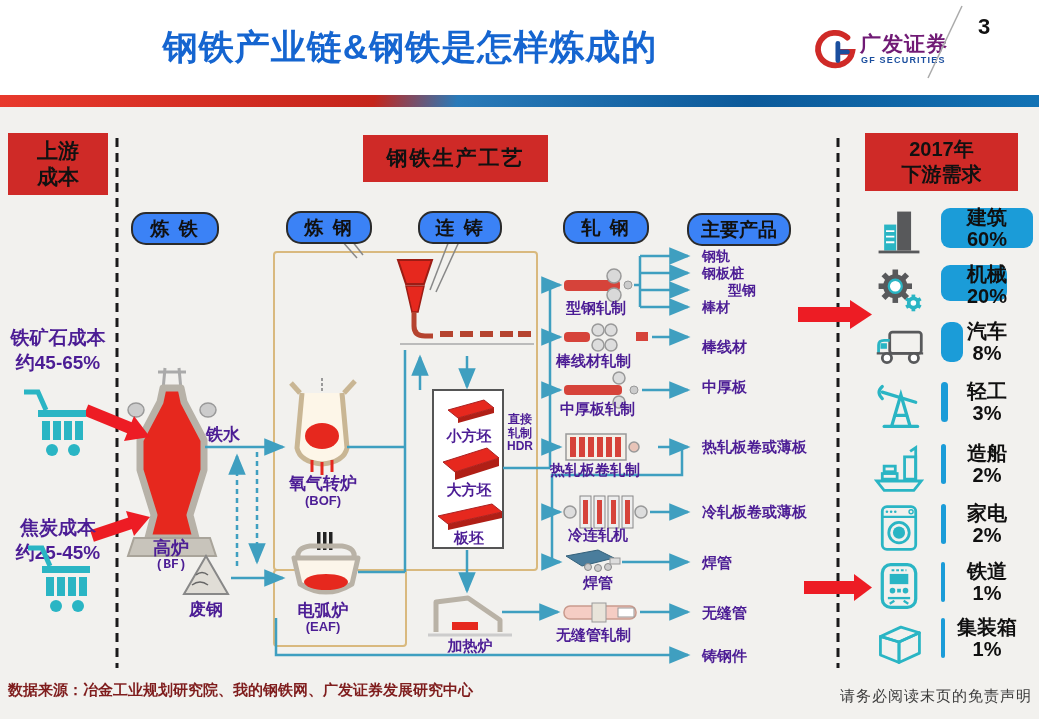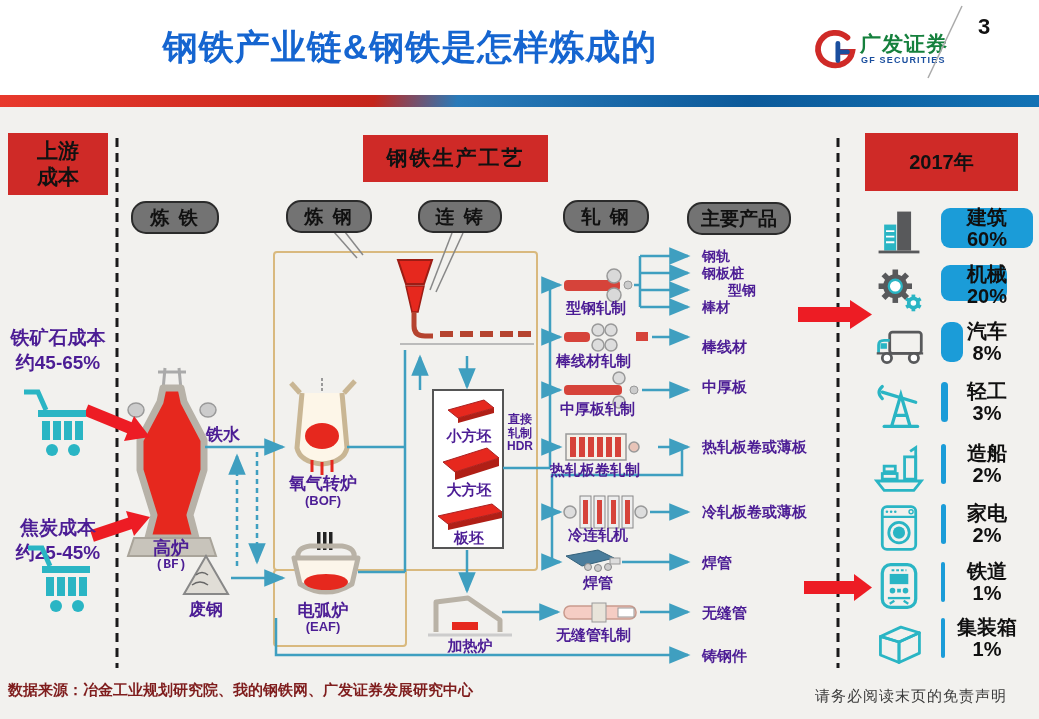--- a/index.html
+++ b/index.html
@@ -2,40 +2,40 @@
 <html><head>
 <meta charset="utf-8">
 <style>
   html,body{margin:0;padding:0;}
   body{font-family:"Liberation Sans","DejaVu Sans",sans-serif;}
   .slide{position:relative;width:1039px;height:719px;background:#f2f1ee;overflow:hidden;border-bottom:2px solid #d8d8d6;}
   .abs{position:absolute;}
   .hdr{left:0;top:0;width:1039px;height:95px;background:#ffffff;}
   .title{left:140px;top:24px;width:540px;height:56px;font-size:35px;font-weight:bold;color:#1565d0;text-align:center;letter-spacing:1px;}
   .pagenum{left:978px;top:14px;font-size:22px;font-weight:bold;color:#111;}
-  .logo-cn{left:860px;top:30px;font-size:21px;font-weight:bold;color:#15803d;letter-spacing:1px;}
+  .logo-cn{left:860px;top:30px;font-size:21px;font-weight:bold;color:#701a75;letter-spacing:1px;}
   .logo-en{left:861px;top:55px;font-size:9px;font-weight:bold;color:#1a4e9e;letter-spacing:1.2px;}
   .gbar{left:0;top:95px;width:1039px;height:12px;background:linear-gradient(100deg,#e8392c 0%,#c5251b 36%,#2a7ab8 44%,#0c5a9a 72%,#1272b4 100%);}
   .redbox{background:#cf2a27;color:#111;font-weight:bold;text-align:center;display:flex;flex-direction:column;justify-content:center;line-height:1.25;}
-  .pill{border:2px solid #2b2b2b;border-radius:15px;background:#737373;color:#111;font-weight:bold;font-size:19px;text-align:center;line-height:29px;letter-spacing:2px;}
+  .pill{border:2px solid #2b2b2b;border-radius:15px;background:#3b82f6;color:#111;font-weight:bold;font-size:19px;text-align:center;line-height:29px;letter-spacing:2px;margin-top:11px;}
   .lbl{color:#4c1d95;font-weight:bold;text-align:center;}
   .t19{font-size:19px;line-height:25px;}
   .t17{font-size:17px;}
   .t15{font-size:15px;}
   .t14{font-size:14px;line-height:17px;text-align:left;}
   .t13{font-size:13px;}
   .t12{font-size:12px;line-height:13.5px;}
   .mill{width:110px;text-align:left;}
   .prod{width:200px;text-align:left;}
   .demand-row{left:865px;width:174px;height:52px;}
   .d-icon{position:absolute;left:4px;top:0;width:60px;height:52px;}
   .d-bar{position:absolute;top:2px;left:76px;height:40px;background:#1b9cd8;border-radius:9px;}
   .d-text{position:absolute;left:72px;top:0px;width:100px;text-align:center;font-weight:bold;color:#101010;font-size:20px;line-height:22px;z-index:2;}
   .src{left:8px;top:681px;font-size:15px;font-weight:bold;color:#7f1d1d;}
-  .disc{left:790px;top:687px;width:242px;font-family:"Liberation Serif","DejaVu Serif",serif;font-size:15px;color:#3a3a3a;letter-spacing:1px;text-align:center;}
+  .disc{left:790px;top:687px;width:242px;font-family:"Liberation Serif","DejaVu Serif",serif;font-size:15px;color:#3a3a3a;letter-spacing:1px;text-align:right;}
 </style>
 </head>
 <body>
 
 <div class="slide">
 
   <div class="abs hdr"></div>
   <div class="abs title">钢铁产业链&amp;钢铁是怎样炼成的</div>
   <div class="abs pagenum">3</div>
   <div class="abs" style="left:812px;top:28px;width:46px;height:46px;">
@@ -50,20 +50,21 @@
 
   <div class="abs redbox" style="left:8px;top:133px;width:100px;height:62px;font-size:21px;">
     <div>上游</div>
     <div>成本</div>
   </div>
   <div class="abs redbox" style="left:363px;top:135px;width:185px;height:47px;font-size:21px;letter-spacing:2px;">
     <div>钢铁生产工艺</div>
   </div>
   <div class="abs redbox" style="left:865px;top:133px;width:153px;height:58px;font-size:20px;">
     <div>2017年</div>
+    <div>下游需求</div>
   </div>
 
   <svg class="abs" style="left:0;top:0;" width="1039" height="719" viewBox="0 0 1039 719">
     <defs>
       <marker id="ah" markerWidth="9" markerHeight="8" refX="7.5" refY="3.5" orient="auto">
         <path d="M0,0 L8.5,3.5 L0,7 Z" fill="#3f9fc0"></path>
       </marker>
     </defs>
 
     <line x1="928" y1="78" x2="962" y2="6" stroke="#aaaaaa" stroke-width="1.5"></line>

